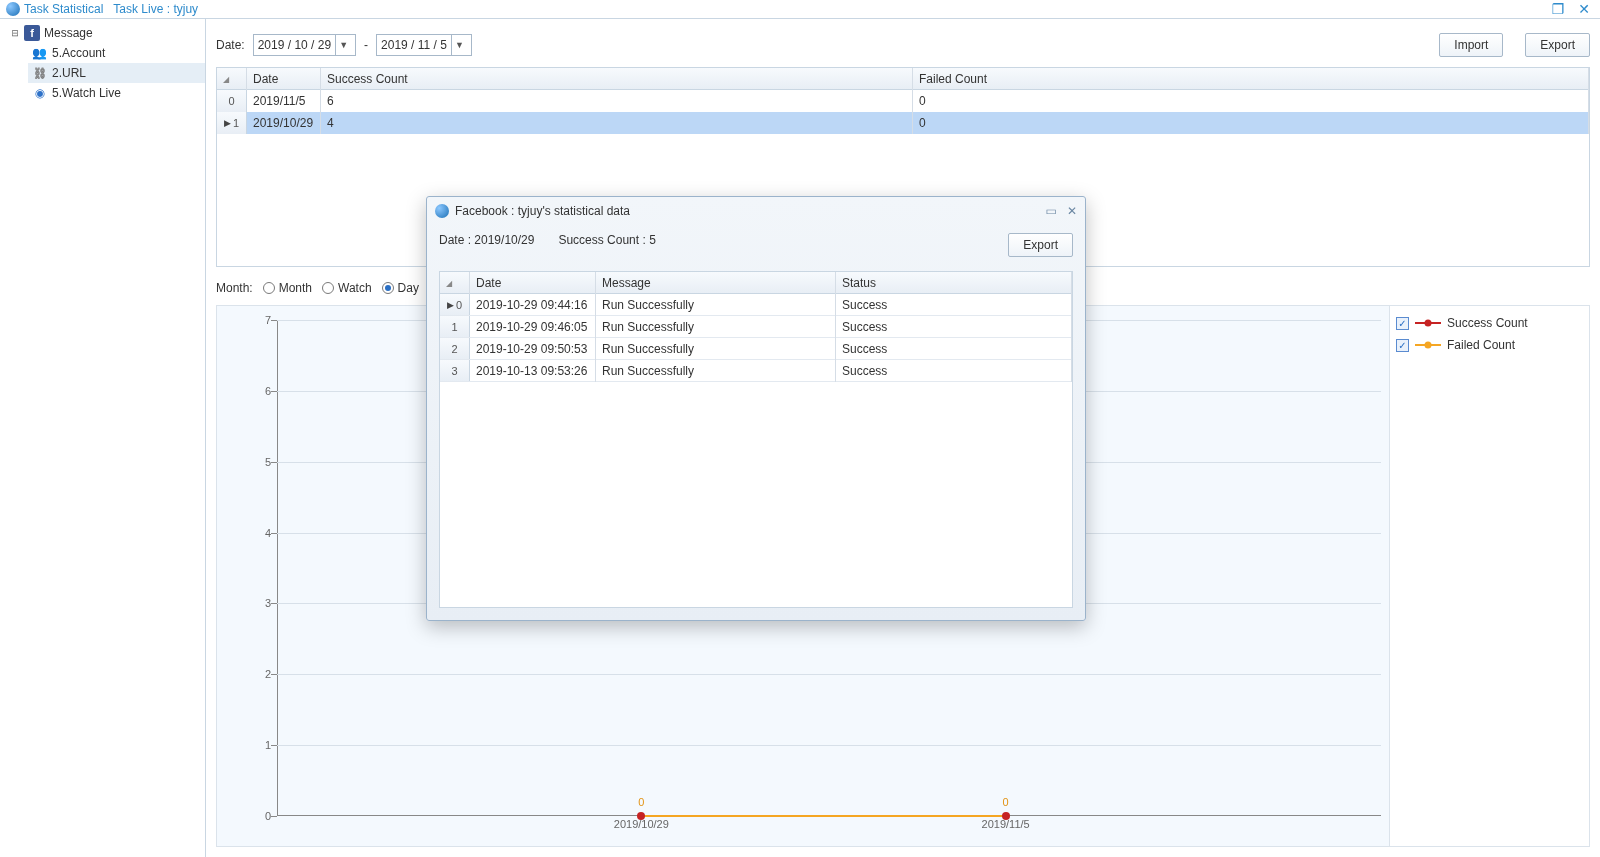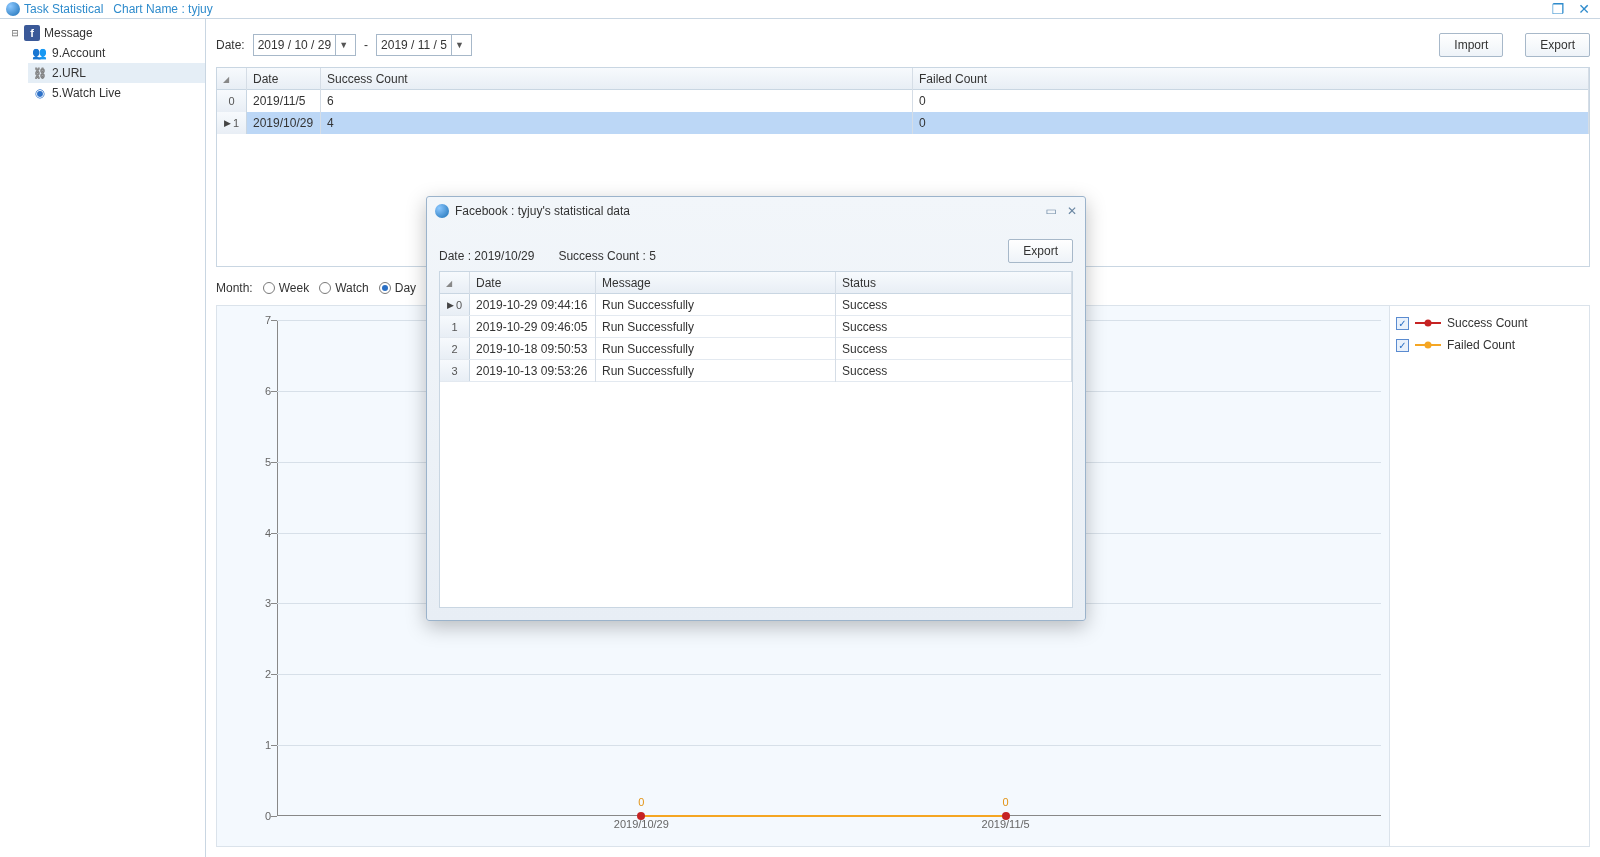--- a/index.html
+++ b/index.html
@@ -185,55 +185,55 @@
   box-shadow: 0 6px 20px rgba(0,0,0,.25);
   display:flex; flex-direction:column; border-radius:3px;
 }
 .dialog-title {
   height:28px; display:flex; align-items:center; padding:0 8px;
   color:#333; font-weight:500;
 }
 .dialog-title .app-icon { width:14px; height:14px; margin-right:6px; border-radius:50%; background:radial-gradient(circle at 30% 30%,#8cc8ff,#1b6fb5);}
 .dialog-title .right { margin-left:auto; display:flex; gap:10px; color:#6b87a3;}
 .dlg-body { padding: 8px 12px 12px 12px; flex:1; display:flex; flex-direction:column;}
-.dlg-info { display:flex; align-items:flex-end; gap:24px; height:30px;}
+.dlg-info { display:flex; align-items:flex-start; gap:24px; height:30px;}
 .dlg-info .spacer{flex:1;}
 .dlg-grid { border:1px solid #c9d6e2; background:#fff; flex:1; margin-top:8px; overflow:hidden;}
 .dlg-grid .grid-header { height:22px;}
 .dlg-col-date { width:126px;}
 .dlg-col-msg { width:240px;}
 .dlg-col-status { flex:1;}
 
 </style>
 </head>
 <body>
 
 <div class="titlebar">
   <span class="app-icon"></span>
   <span>Task Statistical</span>
-  <span style="margin-left:10px">Chart Name : tyjuy</span>
+  <span style="margin-left:10px">Task Live : tyjuy</span>
   <div class="right">
     <span class="win-btn">❐</span>
     <span class="win-btn">✕</span>
   </div>
 </div>
 
 <div class="main">
 
   <div class="sidebar">
     <div class="tree-root">
       <div class="tree-node">
         <span class="tree-toggle">⊟</span>
         <span class="tree-icon icon-fb">f</span>
         <span>Message</span>
       </div>
       <div class="tree-children">
         <div class="tree-node">
           <span class="tree-icon icon-acct">👥</span>
-          <span>9.Account</span>
+          <span>5.Account</span>
         </div>
         <div class="tree-node selected">
           <span class="tree-icon icon-url">⛓</span>
           <span>2.URL</span>
         </div>
         <div class="tree-node">
           <span class="tree-icon icon-watch">◉</span>
           <span>5.Watch Live</span>
         </div>
       </div>
@@ -286,21 +286,21 @@
             <div class="gr-cell col-fail">0</div>
           </div>
         </div>
     </div>
 
     <div class="chart-sec">
       <div class="chart-controls">
         <span>Month:</span>
         <label>
             <span class="radio"></span>
-            <span>Week</span>
+            <span>Month</span>
           </label>
         <label>
             <span class="radio"></span>
             <span>Watch</span>
           </label>
         <label>
             <span class="radio checked"></span>
             <span>Day</span>
           </label>
       </div>
@@ -396,21 +396,21 @@
             <div class="gr-cell dlg-col-status">Success</div>
           </div>
           <div class="gr" style="border-bottom: 1px solid rgb(227, 233, 240);">
             <div class="row-indicator">1</div>
             <div class="gr-cell dlg-col-date">2019-10-29 09:46:05</div>
             <div class="gr-cell dlg-col-msg">Run Successfully</div>
             <div class="gr-cell dlg-col-status">Success</div>
           </div>
           <div class="gr" style="border-bottom: 1px solid rgb(227, 233, 240);">
             <div class="row-indicator">2</div>
-            <div class="gr-cell dlg-col-date">2019-10-18 09:50:53</div>
+            <div class="gr-cell dlg-col-date">2019-10-29 09:50:53</div>
             <div class="gr-cell dlg-col-msg">Run Successfully</div>
             <div class="gr-cell dlg-col-status">Success</div>
           </div>
           <div class="gr" style="border-bottom: 1px solid rgb(227, 233, 240);">
             <div class="row-indicator">3</div>
             <div class="gr-cell dlg-col-date">2019-10-13 09:53:26</div>
             <div class="gr-cell dlg-col-msg">Run Successfully</div>
             <div class="gr-cell dlg-col-status">Success</div>
           </div>
         </div>

